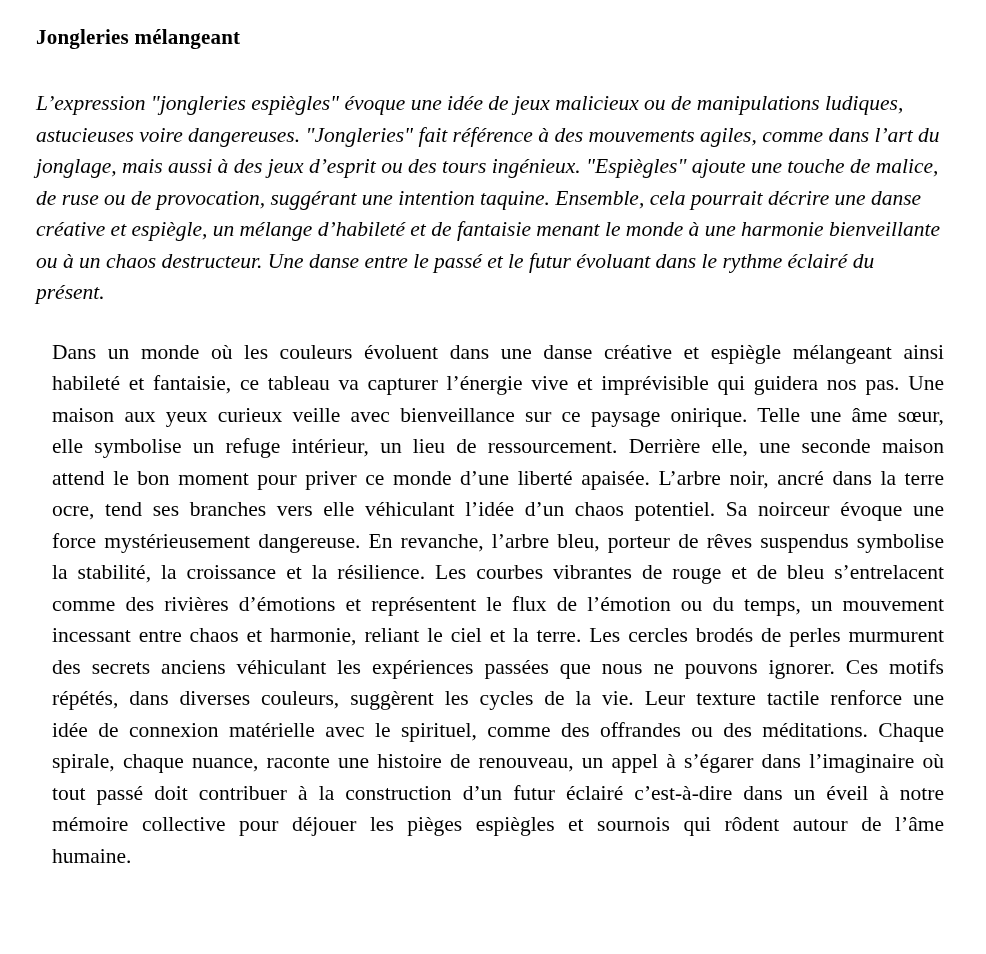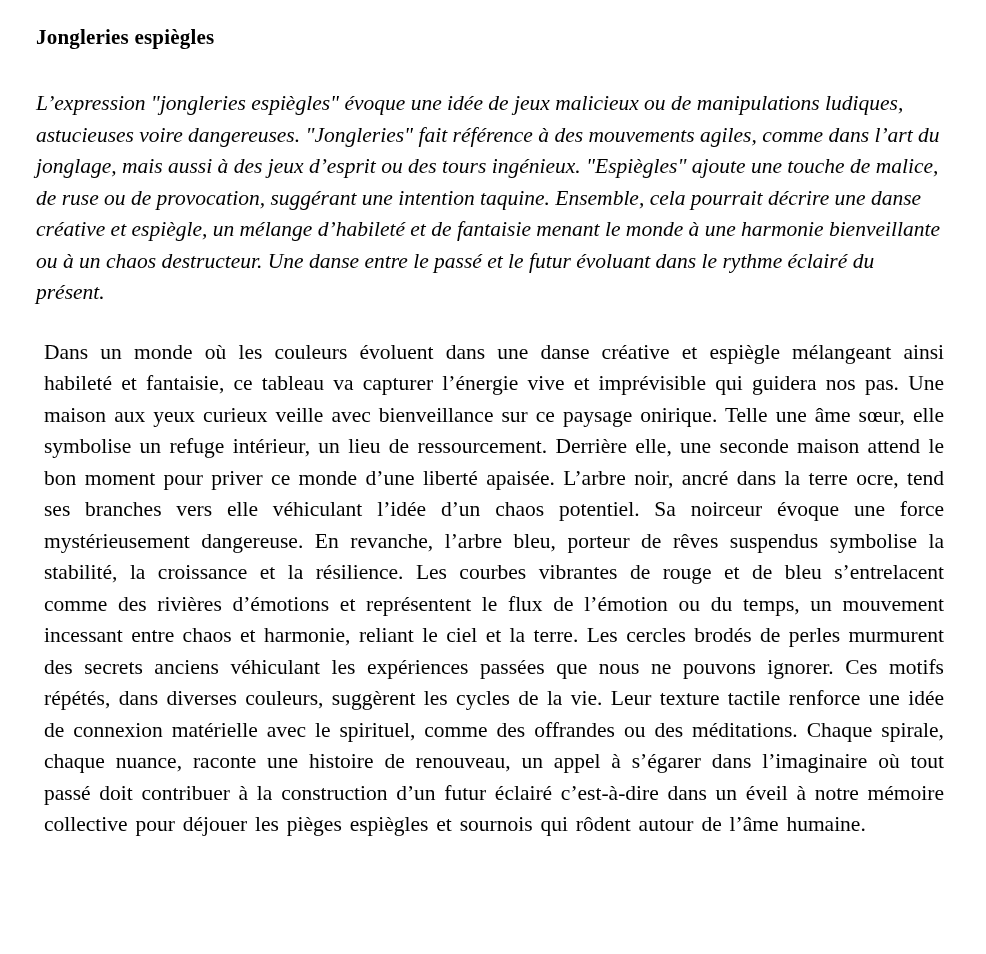--- a/index.html
+++ b/index.html
@@ -27,32 +27,32 @@
   }
   .intro-paragraph {
     margin: 38px 0 0 0;
     font-style: italic;
     font-size: 21.5px;
     line-height: 31.5px;
     text-align: left;
     color: #000000;
   }
   .body-paragraph {
-    margin: 28px 0 0 8px;
+    margin: 28px 0 0 16px;
     font-style: normal;
     font-size: 21.5px;
     line-height: 31.5px;
     text-align: justify;
     text-justify: inter-word;
     word-spacing: 2.5px;
     color: #000000;
   }
 </style>
 </head>
 <body>
 
 <div class="page">
-  <h1 class="doc-title">Jongleries espiègles</h1>
+  <h1 class="doc-title">Jongleries mélangeant</h1>
 
   <p class="intro-paragraph">L’expression "jongleries espiègles" évoque une idée de jeux malicieux ou de manipulations ludiques, astucieuses voire dangereuses. "Jongleries" fait référence à des mouvements agiles, comme dans l’art du jonglage, mais aussi à des jeux d’esprit ou des tours ingénieux. "Espiègles" ajoute une touche de malice, de ruse ou de provocation, suggérant une intention taquine. Ensemble, cela pourrait décrire une danse créative et espiègle, un mélange d’habileté et de fantaisie menant le monde à une harmonie bienveillante ou à un chaos destructeur. Une danse entre le passé et le futur évoluant dans le rythme éclairé du présent.</p>
 
   <p class="body-paragraph">Dans un monde où les couleurs évoluent dans une danse créative et espiègle mélangeant ainsi habileté et fantaisie, ce tableau va capturer l’énergie vive et imprévisible qui guidera nos pas.  Une maison aux yeux curieux veille avec bienveillance sur ce paysage onirique. Telle une âme sœur, elle symbolise un refuge intérieur, un lieu de ressourcement. Derrière elle, une seconde maison attend le bon moment pour priver ce monde d’une liberté apaisée. L’arbre noir, ancré dans la terre ocre, tend ses branches vers elle véhiculant l’idée d’un chaos potentiel. Sa noirceur évoque une force mystérieusement dangereuse. En revanche, l’arbre bleu, porteur de rêves suspendus symbolise la stabilité, la croissance et la résilience. Les courbes vibrantes de rouge et de bleu s’entrelacent comme des rivières d’émotions et représentent le flux de l’émotion ou du temps, un mouvement incessant entre chaos et harmonie, reliant le ciel et la terre. Les cercles brodés de perles murmurent des secrets anciens véhiculant les expériences passées que nous ne pouvons ignorer. Ces motifs répétés, dans diverses couleurs, suggèrent les cycles de la vie. Leur texture tactile renforce une idée de connexion matérielle avec le spirituel, comme des offrandes ou des méditations. Chaque spirale, chaque nuance, raconte une histoire de renouveau, un appel à s’égarer dans l’imaginaire où tout passé doit contribuer à la construction d’un futur éclairé c’est-à-dire dans un éveil à notre mémoire collective pour déjouer les pièges espiègles et sournois qui rôdent autour de l’âme humaine.</p>
 </div>
 
 </body></html>

